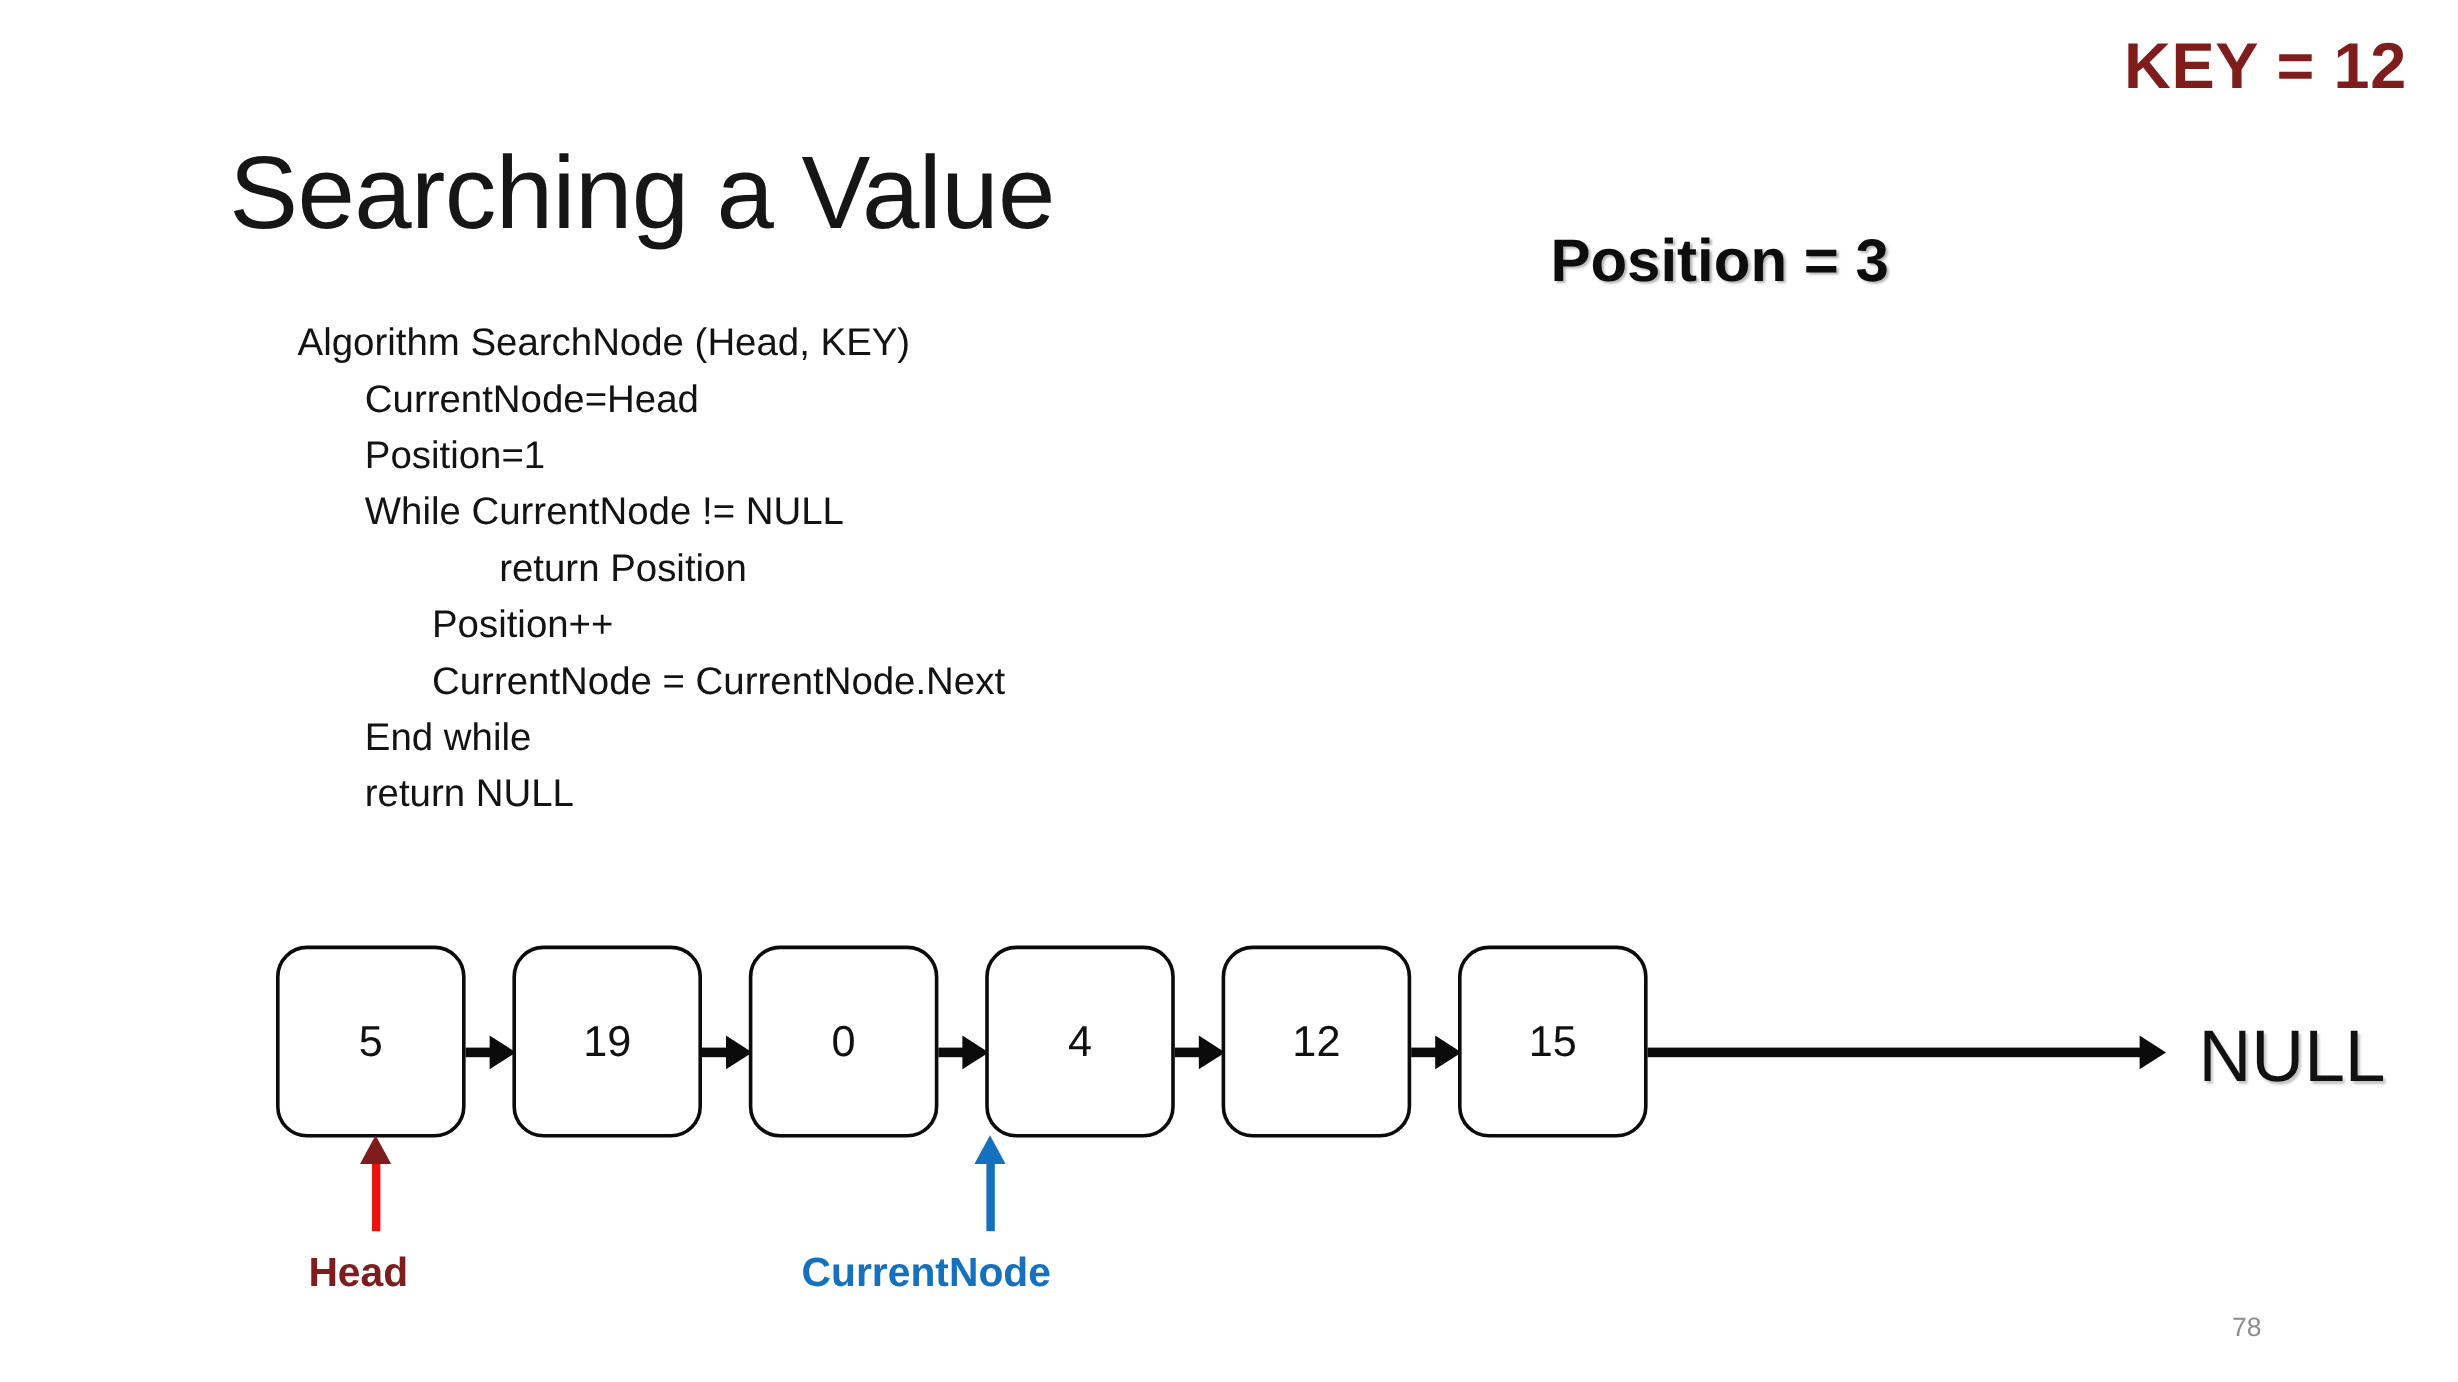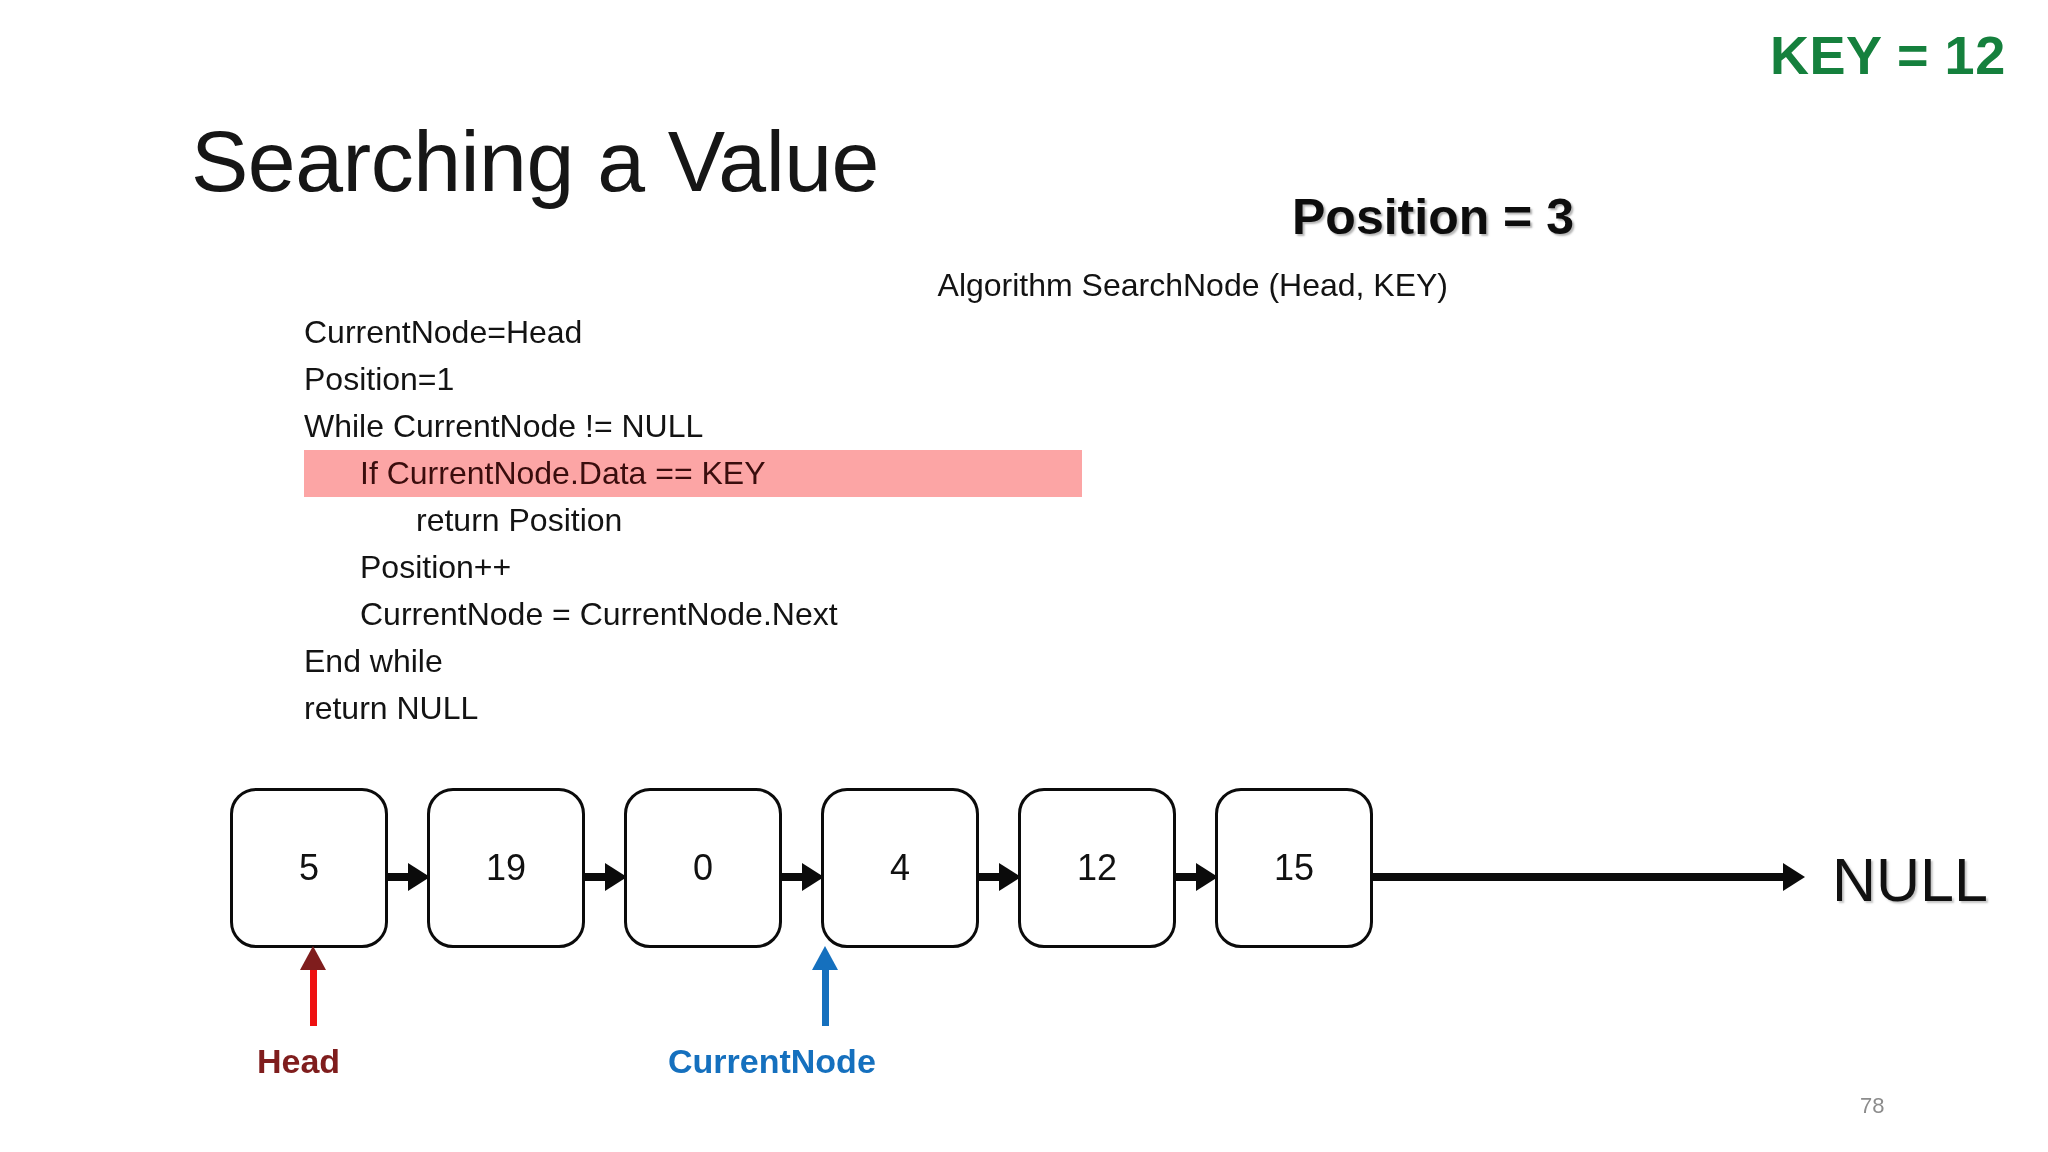--- a/index.html
+++ b/index.html
@@ -18,21 +18,21 @@
     overflow: hidden;
   }
 
   
   #key-label {
     position: absolute;
     left: 1770px;
     top: 24px;
     font-size: 54px;
     font-weight: bold;
-    color: #15803d;
+    color: #7f1d1d;
     letter-spacing: 0.5px;
     white-space: nowrap;
   }
 
   
   #page-title {
     position: absolute;
     left: 155px;
     top: 112px;
     font-size: 86px;
@@ -176,25 +176,24 @@
 
 <div id="slide">
 
   <div id="key-label">KEY = 12</div>
 
   <div id="page-title">Searching a Value</div>
 
   <div id="position-label">Position = 3</div>
 
   <div id="algorithm">
-      <div class="code-line" style="text-indent: 0px; text-align: right;">Algorithm SearchNode (Head, KEY)</div>
+      <div class="code-line" style="text-indent: 0px;">Algorithm SearchNode (Head, KEY)</div>
       <div class="code-line" style="text-indent: 56px;">CurrentNode=Head</div>
       <div class="code-line" style="text-indent: 56px;">Position=1</div>
       <div class="code-line" style="text-indent: 56px;">While CurrentNode != NULL</div>
-      <div class="code-line highlighted" style="text-indent: 56px;">If CurrentNode.Data == KEY</div>
       <div class="code-line" style="text-indent: 168px;">return Position</div>
       <div class="code-line" style="text-indent: 112px;">Position++</div>
       <div class="code-line" style="text-indent: 112px;">CurrentNode = CurrentNode.Next</div>
       <div class="code-line" style="text-indent: 56px;">End while</div>
       <div class="code-line" style="text-indent: 56px;">return NULL</div>
     </div>
 
   <div id="linked-list">
     <div id="null-label">NULL</div>
   <div class="link-arrow" style="left: 388px; width: 22px;"></div>

